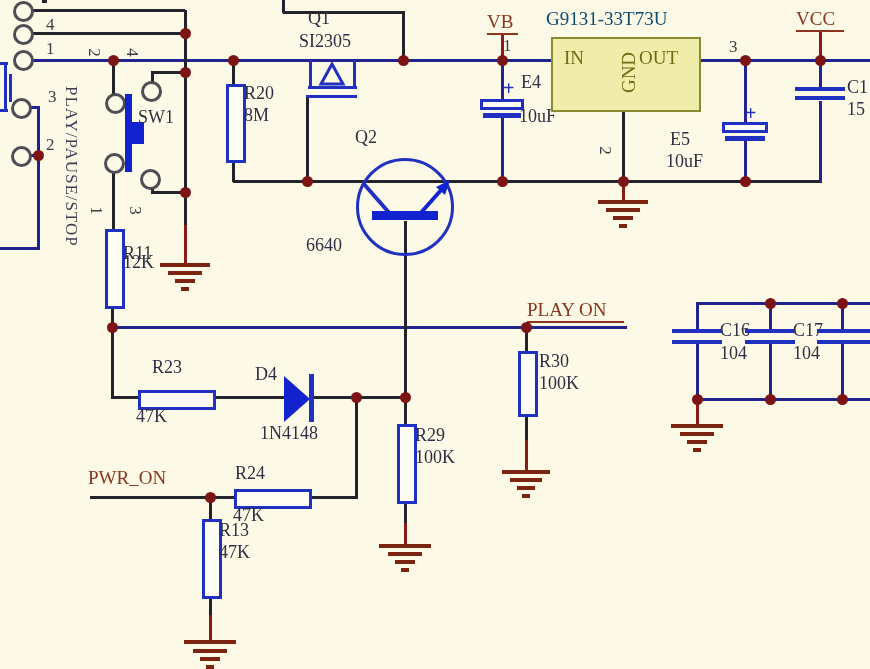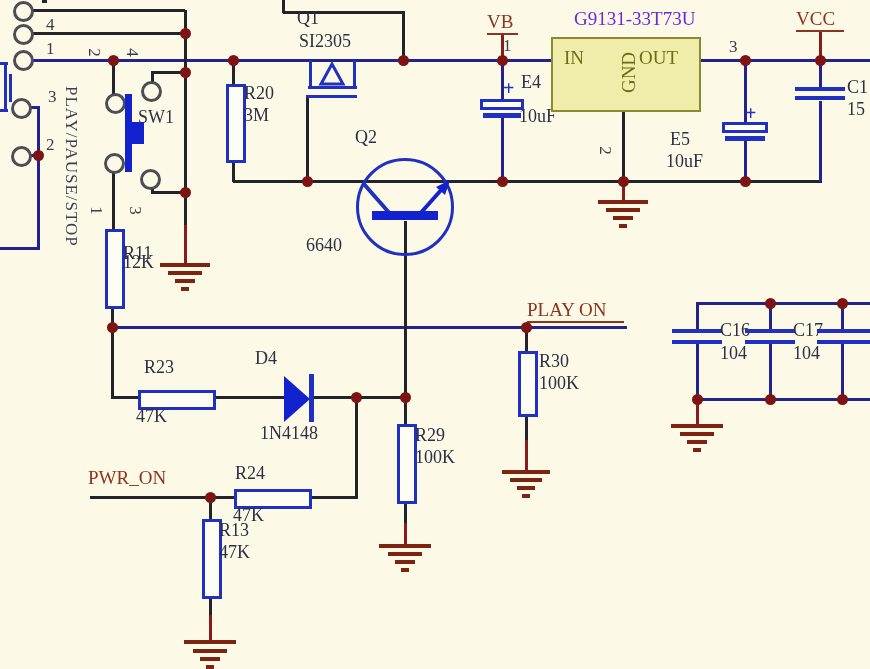--- a/index.html
+++ b/index.html
@@ -118,21 +118,21 @@
   <div class="pin" style="left:104px;top:153px"></div>
   <div class="pin" style="left:140px;top:169px"></div>
   <div class="wire" style="left:125px;top:94px;width:7px;height:78px;background:#1322cf"></div>
   <div class="wire" style="left:131px;top:122px;width:13px;height:22px;background:#1322cf"></div>
   <div class="pnum rot90" style="left:90px;top:44px">2</div>
   <div class="pnum rot90" style="left:128px;top:44px">4</div>
   <div class="pnum rot90" style="left:92px;top:202px">1</div>
   <div class="pnum rot90" style="left:131px;top:202px">3</div>
   <div class="lbl" style="left:138px;top:108px">SW1</div>
 
-  <div class="lbl" style="left:297px;top:9px">Q1</div>
+  <div class="lbl" style="left:308px;top:9px">Q1</div>
   <div class="lbl" style="left:299px;top:32px">SI2305</div>
   <div class="wire" style="left:309px;top:60px;width:3px;height:29px;background:#2030c0"></div>
   <div class="wire" style="left:353px;top:60px;width:3px;height:29px;background:#2030c0"></div>
   <div class="wire" style="left:308px;top:86px;width:49px;height:3px;background:#2030c0"></div>
   <div class="wire" style="left:306px;top:95px;width:51px;height:3px;background:#2030c0"></div>
   <svg style="left:303px;top:56px" width="60" height="50" viewBox="0 0 60 50">
     <polygon points="29,8 18,28 40,28" fill="none" stroke="#2030c0" stroke-width="3"></polygon>
   </svg>
 
   <div style="position:absolute;left:356px;top:158px;width:98px;height:98px;border:3px solid #2030c0;border-radius:50%;box-sizing:border-box"></div>
@@ -140,49 +140,49 @@
     <line x1="13" y1="33" x2="42" y2="66" stroke="#2030c0" stroke-width="4"></line>
     <rect x="22" y="61" width="66" height="9" fill="#1322cf"></rect>
     <line x1="68" y1="66" x2="92" y2="39" stroke="#1322cf" stroke-width="4"></line>
     <polygon points="100,30 95,45 86,37" fill="#1322cf"></polygon>
   </svg>
   <div class="lbl" style="left:355px;top:128px">Q2</div>
   <div class="lbl" style="left:306px;top:236px">6640</div>
 
   <div class="res" style="left:226px;top:84px;width:14px;height:73px"></div>
   <div class="lbl" style="left:244px;top:84px">R20</div>
-  <div class="lbl" style="left:244px;top:106px">3M</div>
+  <div class="lbl" style="left:244px;top:106px">8M</div>
 
   <div class="res" style="left:105px;top:229px;width:14px;height:74px"></div>
   <div class="lbl" style="left:123px;top:244px">R11</div>
   <div class="lbl" style="left:123px;top:253px">12K</div>
 
   <div class="res" style="left:138px;top:390px;width:72px;height:14px"></div>
-  <div class="lbl" style="left:144px;top:358px">R23</div>
+  <div class="lbl" style="left:152px;top:358px">R23</div>
   <div class="lbl" style="left:136px;top:407px">47K</div>
 
   <div class="res" style="left:234px;top:489px;width:72px;height:14px"></div>
   <div class="lbl" style="left:235px;top:464px">R24</div>
   <div class="lbl" style="left:233px;top:506px">47K</div>
 
   <div class="res" style="left:202px;top:519px;width:14px;height:74px"></div>
   <div class="lbl" style="left:219px;top:521px">R13</div>
   <div class="lbl" style="left:219px;top:543px">47K</div>
 
   <div class="res" style="left:397px;top:424px;width:14px;height:74px"></div>
   <div class="lbl" style="left:415px;top:426px">R29</div>
   <div class="lbl" style="left:415px;top:448px">100K</div>
 
   <div class="res" style="left:518px;top:351px;width:14px;height:60px"></div>
   <div class="lbl" style="left:539px;top:352px">R30</div>
   <div class="lbl" style="left:539px;top:374px">100K</div>
 
   <div style="position:absolute;left:284px;top:376px;width:0;height:0;border-top:23px solid transparent;border-bottom:23px solid transparent;border-left:26px solid #1322cf"></div>
   <div class="plate" style="left:309px;top:374px;width:5px;height:48px"></div>
-  <div class="lbl" style="left:255px;top:349px">D4</div>
+  <div class="lbl" style="left:255px;top:365px">D4</div>
   <div class="lbl" style="left:260px;top:424px">1N4148</div>
 
   <div class="cyl" style="left:480px;top:99px;width:38px;height:5px"></div>
   <div class="plate" style="left:483px;top:113px;width:38px;height:5px"></div>
   <div class="plus" style="left:503px;top:78px">+</div>
   <div class="lbl" style="left:521px;top:73px">E4</div>
   <div class="lbl" style="left:519px;top:107px">10uF</div>
 
   <div class="cyl" style="left:722px;top:122px;width:40px;height:5px"></div>
   <div class="plate" style="left:725px;top:136px;width:40px;height:5px"></div>
@@ -202,21 +202,21 @@
 
   <div class="plate" style="left:745px;top:329px;width:50px;height:4px"></div>
   <div class="plate" style="left:745px;top:340px;width:50px;height:4px"></div>
   <div class="lbl" style="left:793px;top:321px">C17</div>
   <div class="lbl" style="left:793px;top:344px">104</div>
 
   <div class="plate" style="left:817px;top:329px;width:53px;height:4px"></div>
   <div class="plate" style="left:817px;top:340px;width:53px;height:4px"></div>
 
   <div class="regbox"></div>
-  <div class="lbl" style="left:574px;top:9px;font-size:19px;color:#6d28d9">G9131-33T73U</div>
+  <div class="lbl" style="left:546px;top:9px;font-size:19px;color:#0c4a6e">G9131-33T73U</div>
   <div class="regtxt" style="left:564px;top:48px">IN</div>
   <div class="regtxt" style="left:600px;top:63px;width:56px;text-align:center;transform:rotate(-90deg)">GND</div>
   <div class="regtxt" style="left:639px;top:48px">OUT</div>
   <div class="pnum" style="left:503px;top:37px">1</div>
   <div class="pnum rot90" style="left:601px;top:142px">2</div>
   <div class="pnum" style="left:729px;top:38px">3</div>
 
   <div class="net" style="left:487px;top:12px">VB</div>
   <div class="uline" style="left:487px;top:33px;width:31px"></div>
   <div class="net" style="left:796px;top:9px">VCC</div>

